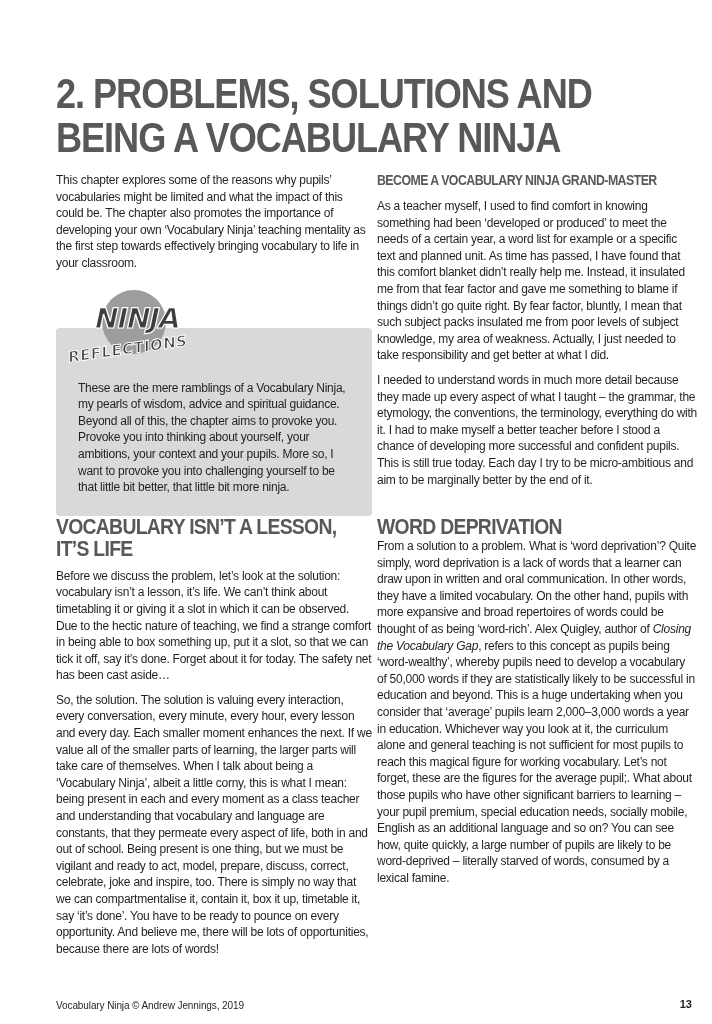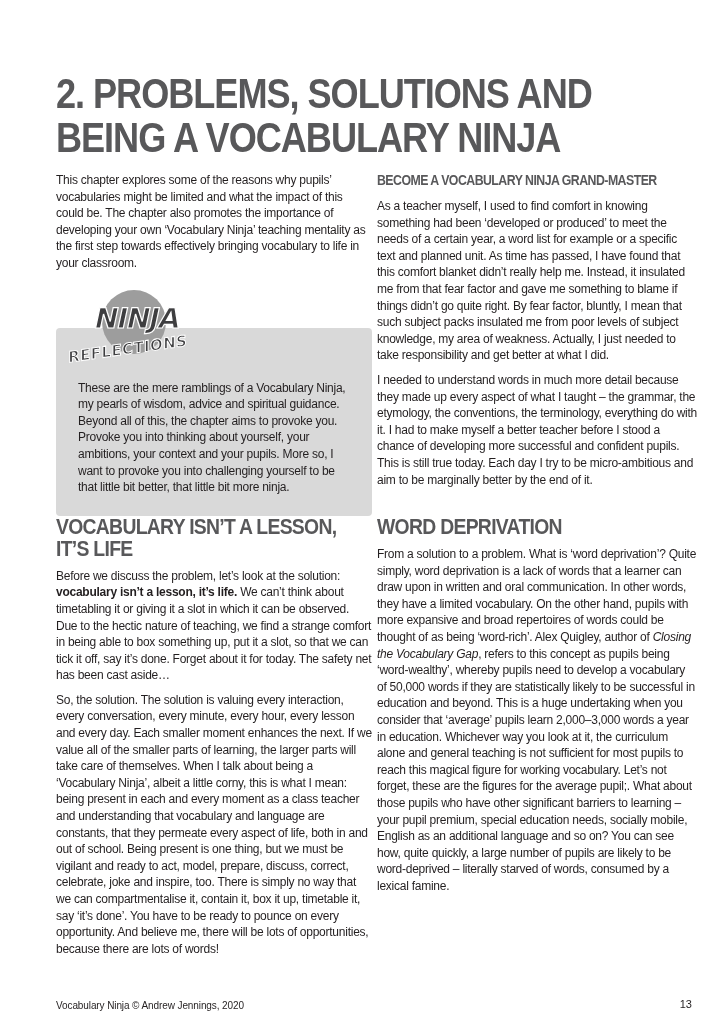--- a/index.html
+++ b/index.html
@@ -32,23 +32,23 @@
   .box {
     position: relative; background: #d9d9d9; border-radius: 4px;
     margin-top: 56px; padding: 40px 8px 8px 10px; width: 298px;
   }
   .box p { margin: 12px; }
   .logo { position: absolute; left: 6px; top: -42px; width: 160px; height: 86px; }
   .footer-left {
     position: absolute; left: 56px; top: 1000px; font-size: 10px; color: #231f20; letter-spacing: -0.1px;
   }
   .page-num {
-    position: absolute; right: 20px; top: 998px; font-size: 11px; font-weight: normal; color: #231f20;
+    position: absolute; right: 20px; top: 998px; font-size: 11px; font-weight: bold; color: #231f20;
   }
-  b { font-weight: bold; }
+  b { font-weight: normal; }
   i { font-style: italic; }
 </style>
 </head>
 <body>
 
 <h1 class="title">
   <div>2. PROBLEMS, SOLUTIONS AND</div>
   <div>BEING A VOCABULARY NINJA</div>
 </h1>
 
@@ -79,19 +79,19 @@
     <p>So, the solution. The solution is valuing every interaction, every conversation, every minute, every hour, every lesson and every day. Each smaller moment enhances the next. If we value all of the smaller parts of learning, the larger parts will take care of themselves. When I talk about being a ‘Vocabulary Ninja’, albeit a little corny, this is what I mean: being present in each and every moment as a class teacher and understanding that vocabulary and language are constants, that they permeate every aspect of life, both in and out of school. Being present is one thing, but we must be vigilant and ready to act, model, prepare, discuss, correct, celebrate, joke and inspire, too. There is simply no way that we can compartmentalise it, contain it, box it up, timetable it, say ‘it’s done’. You have to be ready to pounce on every opportunity. And believe me, there will be lots of opportunities, because there are lots of words!</p>
   </div>
 </div>
 
 <div class="col col-right">
   <div class="h3">BECOME A VOCABULARY NINJA GRAND-MASTER</div>
   <p>As a teacher myself, I used to find comfort in knowing something had been ‘developed or produced’ to meet the needs of a certain year, a word list for example or a specific text and planned unit. As time has passed, I have found that this comfort blanket didn’t really help me. Instead, it insulated me from that fear factor and gave me something to blame if things didn’t go quite right. By fear factor, bluntly, I mean that such subject packs insulated me from poor levels of subject knowledge, my area of weakness. Actually, I just needed to take responsibility and get better at what I did.</p>
   <p>I needed to understand words in much more detail because they made up every aspect of what I taught – the grammar, the etymology, the conventions, the terminology, everything do with it. I had to make myself a better teacher before I stood a chance of developing more successful and confident pupils. This is still true today. Each day I try to be micro-ambitious and aim to be marginally better by the end of it.</p>
 
   <div class="h2" style="margin-top:28px;">WORD DEPRIVATION</div>
-  <p style="margin-top:8px;">
+  <p style="">
     <span>From a solution to a problem. What is ‘word deprivation’? Quite simply, word deprivation is a lack of words that a learner can draw upon in written and oral communication. In other words, they have a limited vocabulary. On the other hand, pupils with more expansive and broad repertoires of words could be thought of as being ‘word-rich’. Alex Quigley, author of </span><i>Closing the Vocabulary Gap</i><span>, refers to this concept as pupils being ‘word-wealthy’, whereby pupils need to develop a vocabulary of 50,000 words if they are statistically likely to be successful in education and beyond. This is a huge undertaking when you consider that ‘average’ pupils learn 2,000–3,000 words a year in education. Whichever way you look at it, the curriculum alone and general teaching is not sufficient for most pupils to reach this magical figure for working vocabulary. Let’s not forget, these are the figures for the average pupil;. What about those pupils who have other significant barriers to learning – your pupil premium, special education needs, socially mobile, English as an additional language and so on? You can see how, quite quickly, a large number of pupils are likely to be word-deprived – literally starved of words, consumed by a lexical famine.</span>
   </p>
 </div>
 
-<div class="footer-left">Vocabulary Ninja © Andrew Jennings, 2020</div>
+<div class="footer-left">Vocabulary Ninja © Andrew Jennings, 2019</div>
 <div class="page-num">13</div>
 
 </body></html>

